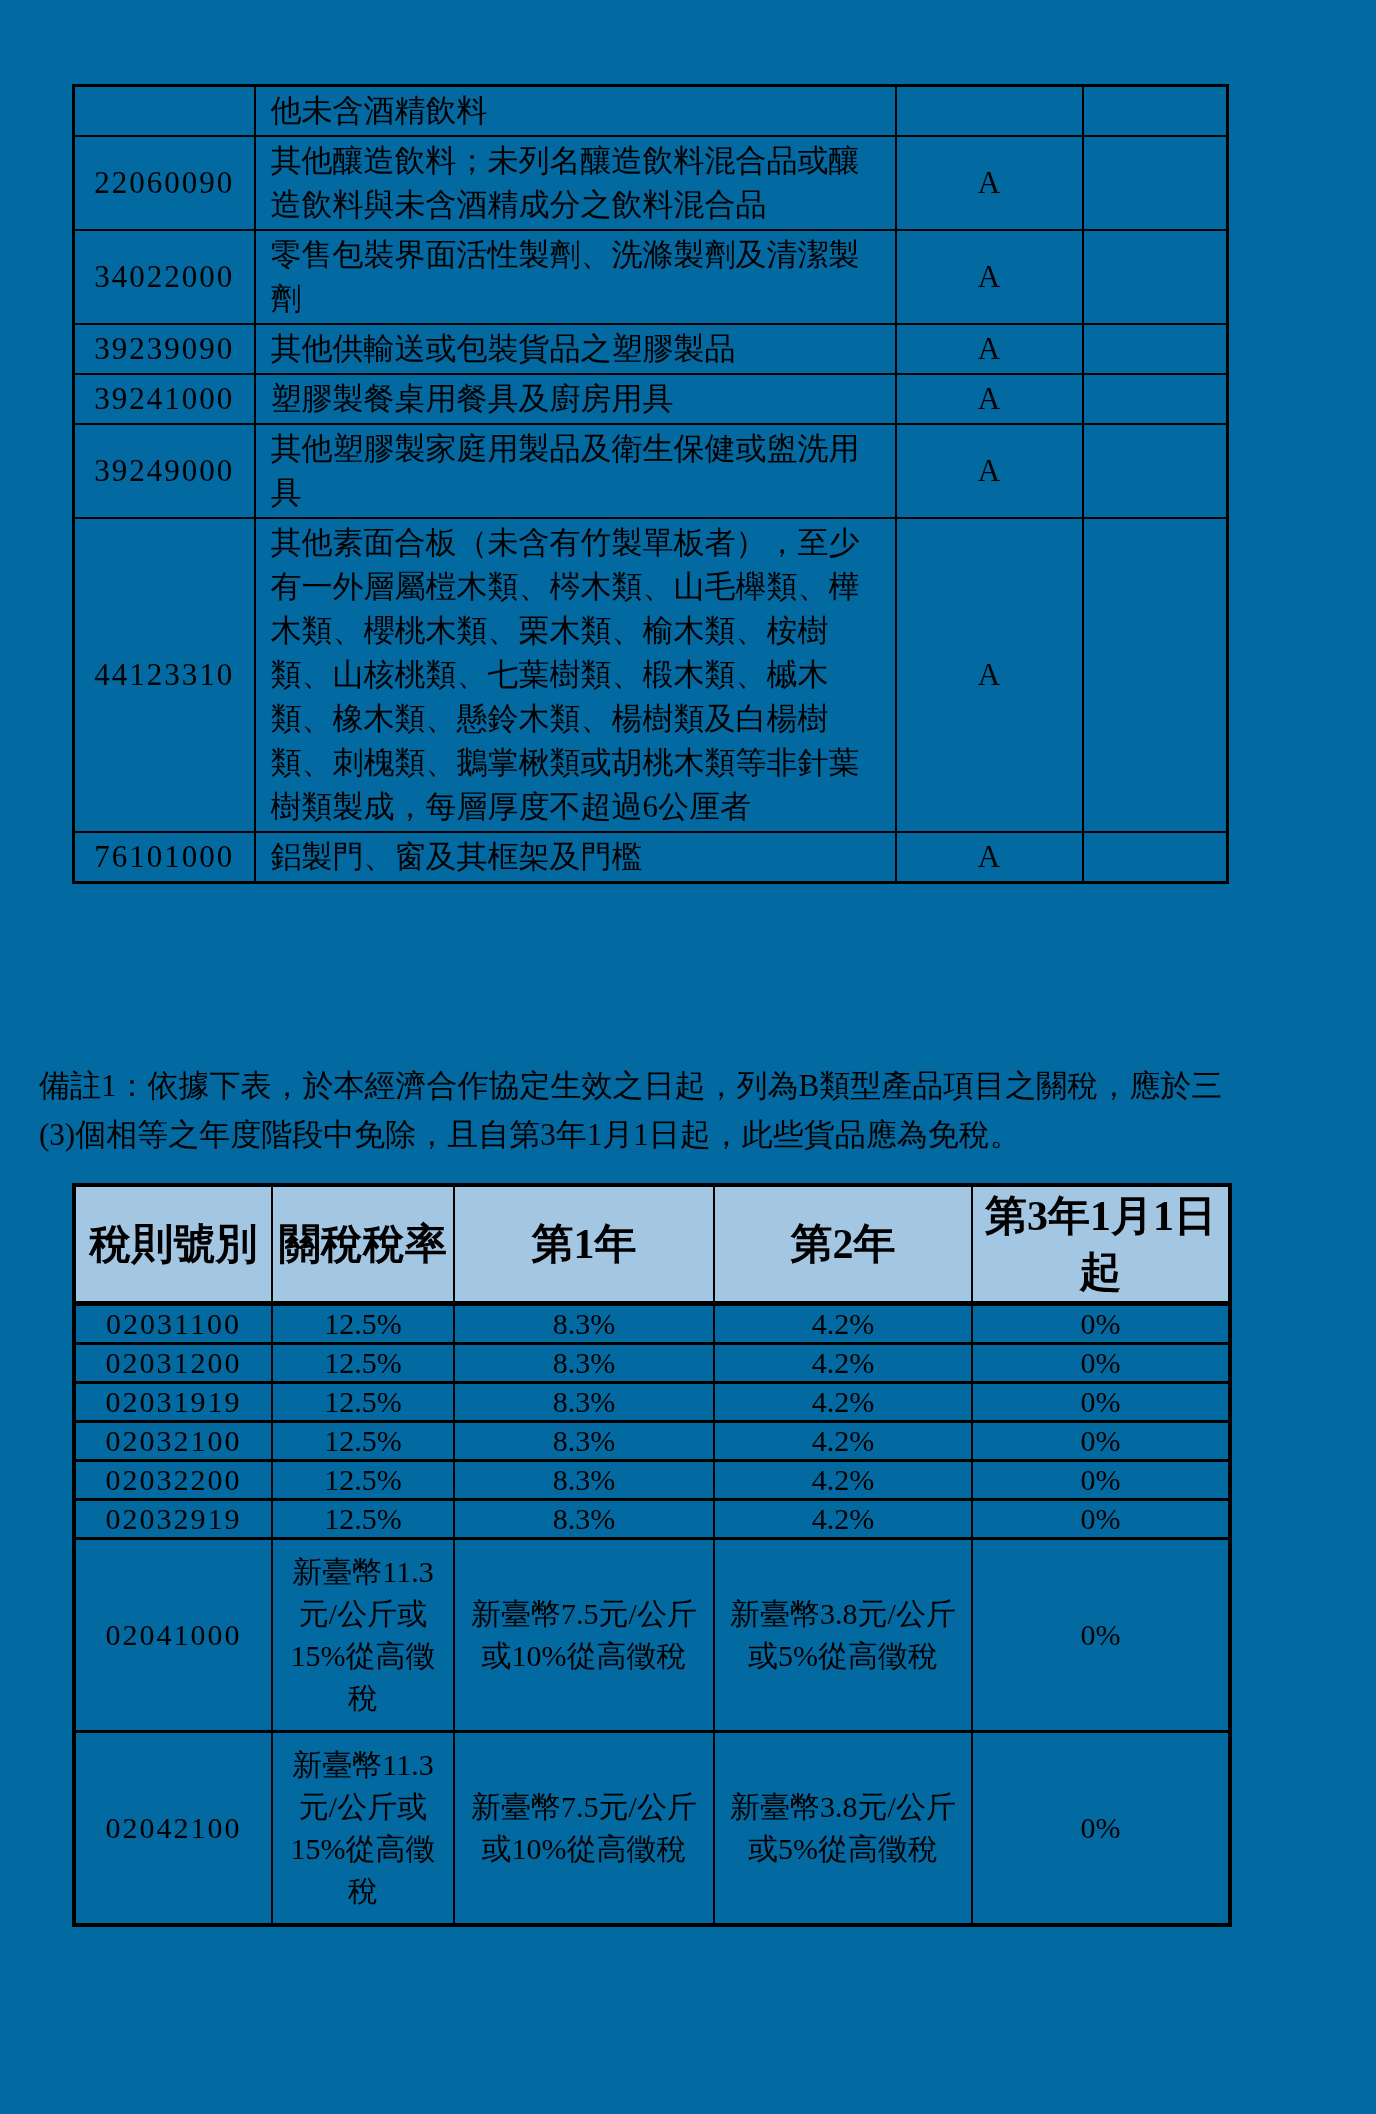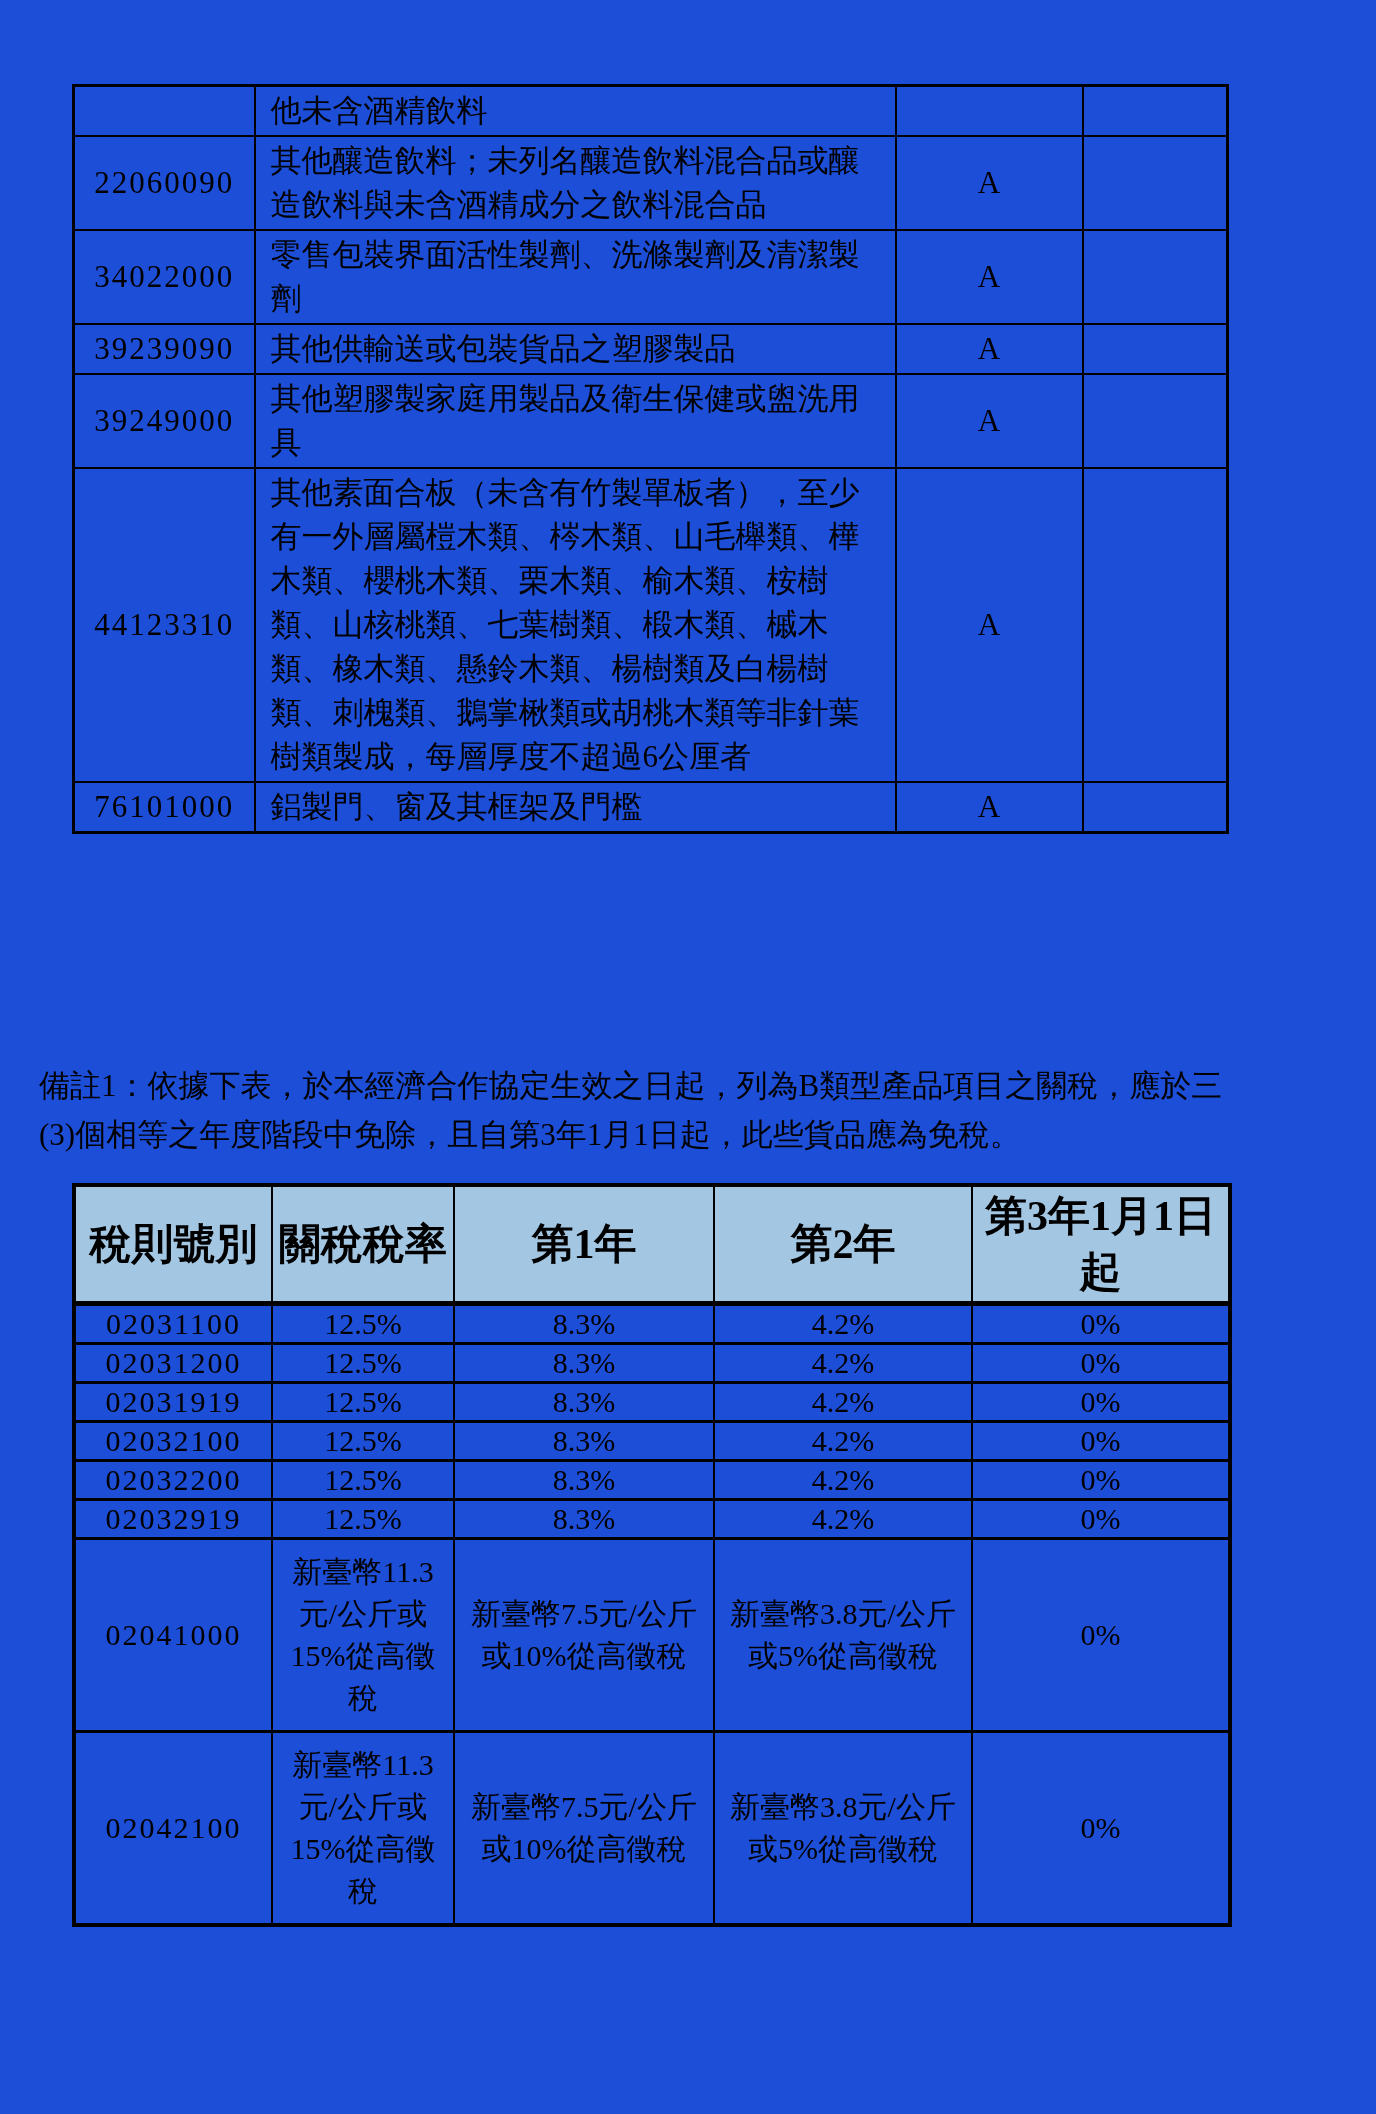--- a/index.html
+++ b/index.html
@@ -1,20 +1,20 @@
 <!DOCTYPE html>
 <html><head>
 <meta charset="utf-8">
 <style>
   html,body{margin:0;padding:0;background:#fff;}
   .page{
     position:relative;
     width:1376px;
     height:2114px;
-    background:#1d4ed8;
+    background:#0369a1;
     font-family:"Liberation Serif","DejaVu Serif",serif;
     color:#000;
     overflow:hidden;
   }
   
   .t1{
     position:absolute; left:72px; top:84px;
     width:1154px; table-layout:fixed;
     border-collapse:collapse; border:3px solid #000;
   }
@@ -84,20 +84,26 @@
         <td class="cat">A</td>
         <td class="blank"></td>
       </tr>
       <tr>
         <td class="code">39239090</td>
         <td class="desc">其他供輸送或包裝貨品之塑膠製品</td>
         <td class="cat">A</td>
         <td class="blank"></td>
       </tr>
       <tr>
+        <td class="code">39241000</td>
+        <td class="desc">塑膠製餐桌用餐具及廚房用具</td>
+        <td class="cat">A</td>
+        <td class="blank"></td>
+      </tr>
+      <tr>
         <td class="code">39249000</td>
         <td class="desc">其他塑膠製家庭用製品及衛生保健或盥洗用具</td>
         <td class="cat">A</td>
         <td class="blank"></td>
       </tr>
       <tr>
         <td class="code">44123310</td>
         <td class="desc">其他素面合板（未含有竹製單板者），至少有一外層屬榿木類、梣木類、山毛櫸類、樺木類、櫻桃木類、栗木類、榆木類、桉樹類、山核桃類、七葉樹類、椴木類、槭木類、橡木類、懸鈴木類、楊樹類及白楊樹類、刺槐類、鵝掌楸類或胡桃木類等非針葉樹類製成，每層厚度不超過6公厘者</td>
         <td class="cat">A</td>
         <td class="blank"></td>

